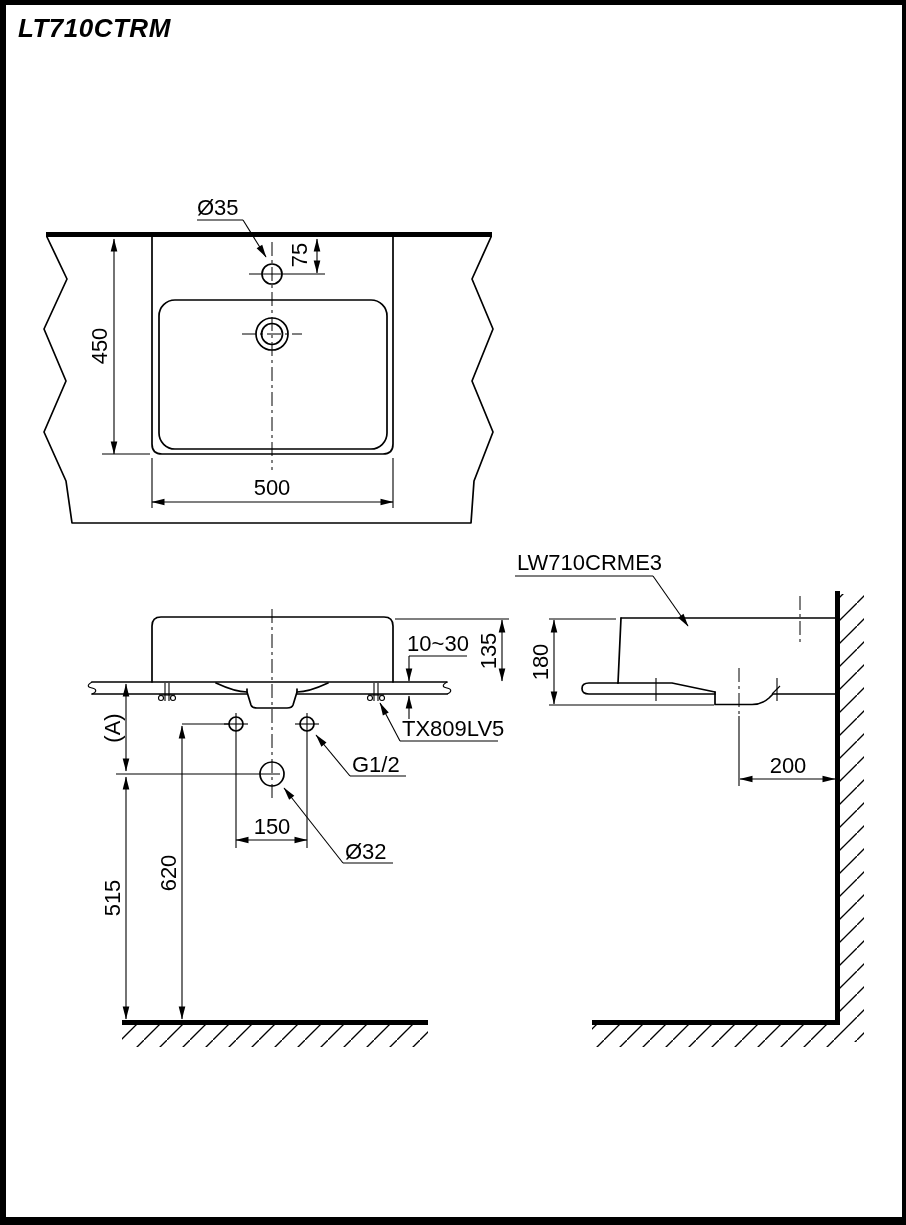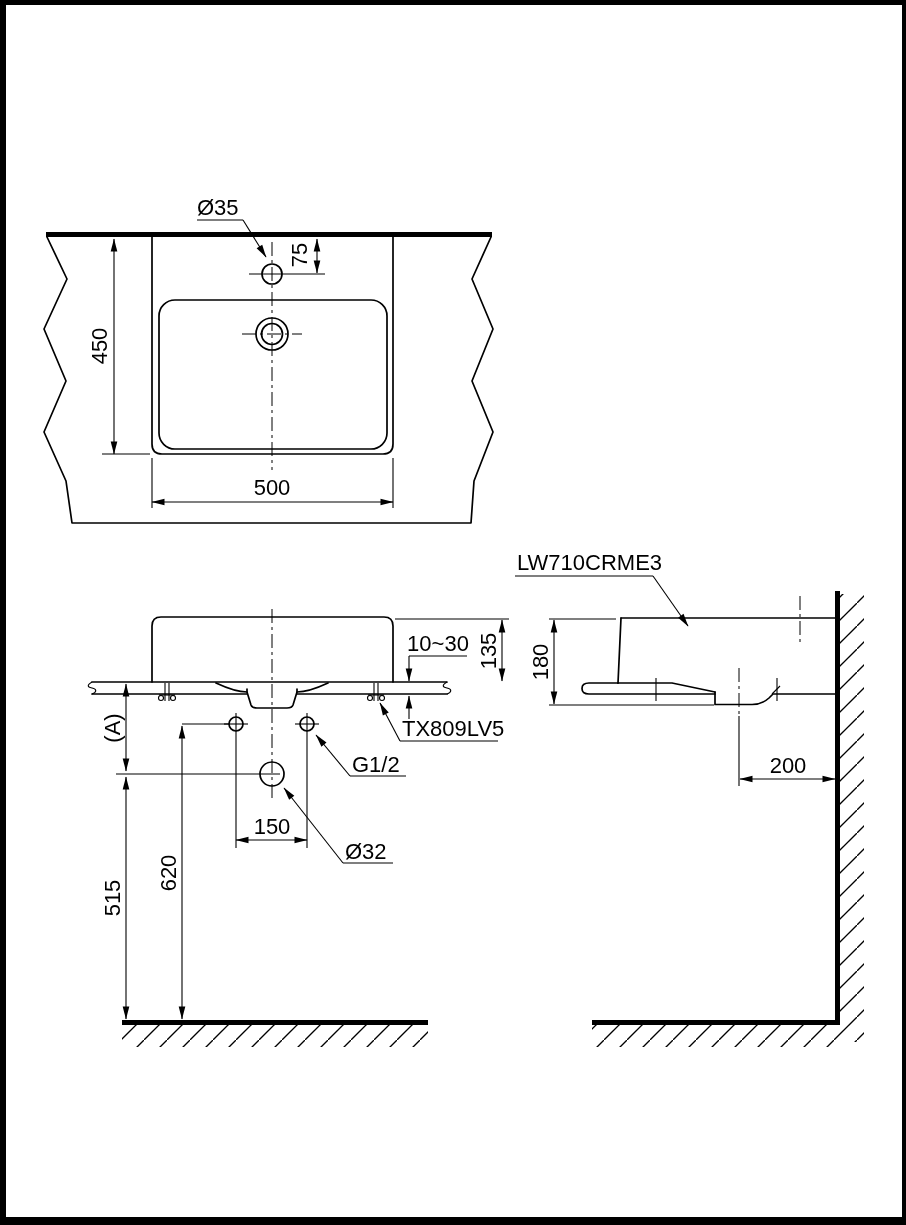--- a/index.html
+++ b/index.html
@@ -29,20 +29,21 @@
   .ol{stroke:#000;stroke-width:1.7;fill:none;stroke-linecap:round;stroke-linejoin:round;}
   .thin{stroke:#000;stroke-width:1.1;fill:none;}
   .dim{stroke:#000;stroke-width:1.1;fill:none;}
   .cl{stroke:#000;stroke-width:1;fill:none;stroke-dasharray:14 4 3 4;}
   .thick{fill:#000;stroke:none;}
 </style>
 </head>
 <body>
 
 <div class="page">
+  <div class="title">LT710CTRM</div>
 
   <svg width="896" height="1212" viewBox="0 0 896 1212">
     <defs>
       <marker id="arrow" markerUnits="userSpaceOnUse" markerWidth="14" markerHeight="9" refX="13" refY="4.5" orient="auto-start-reverse">
         <path d="M0.5,1.2 L13.5,4.5 L0.5,7.8 Z" fill="#000"></path>
       </marker>
       <pattern id="hatch" width="23" height="23" patternUnits="userSpaceOnUse">
         <path d="M-2,25 L25,-2" stroke="#000" stroke-width="1.3"></path>
       </pattern>
     </defs>

